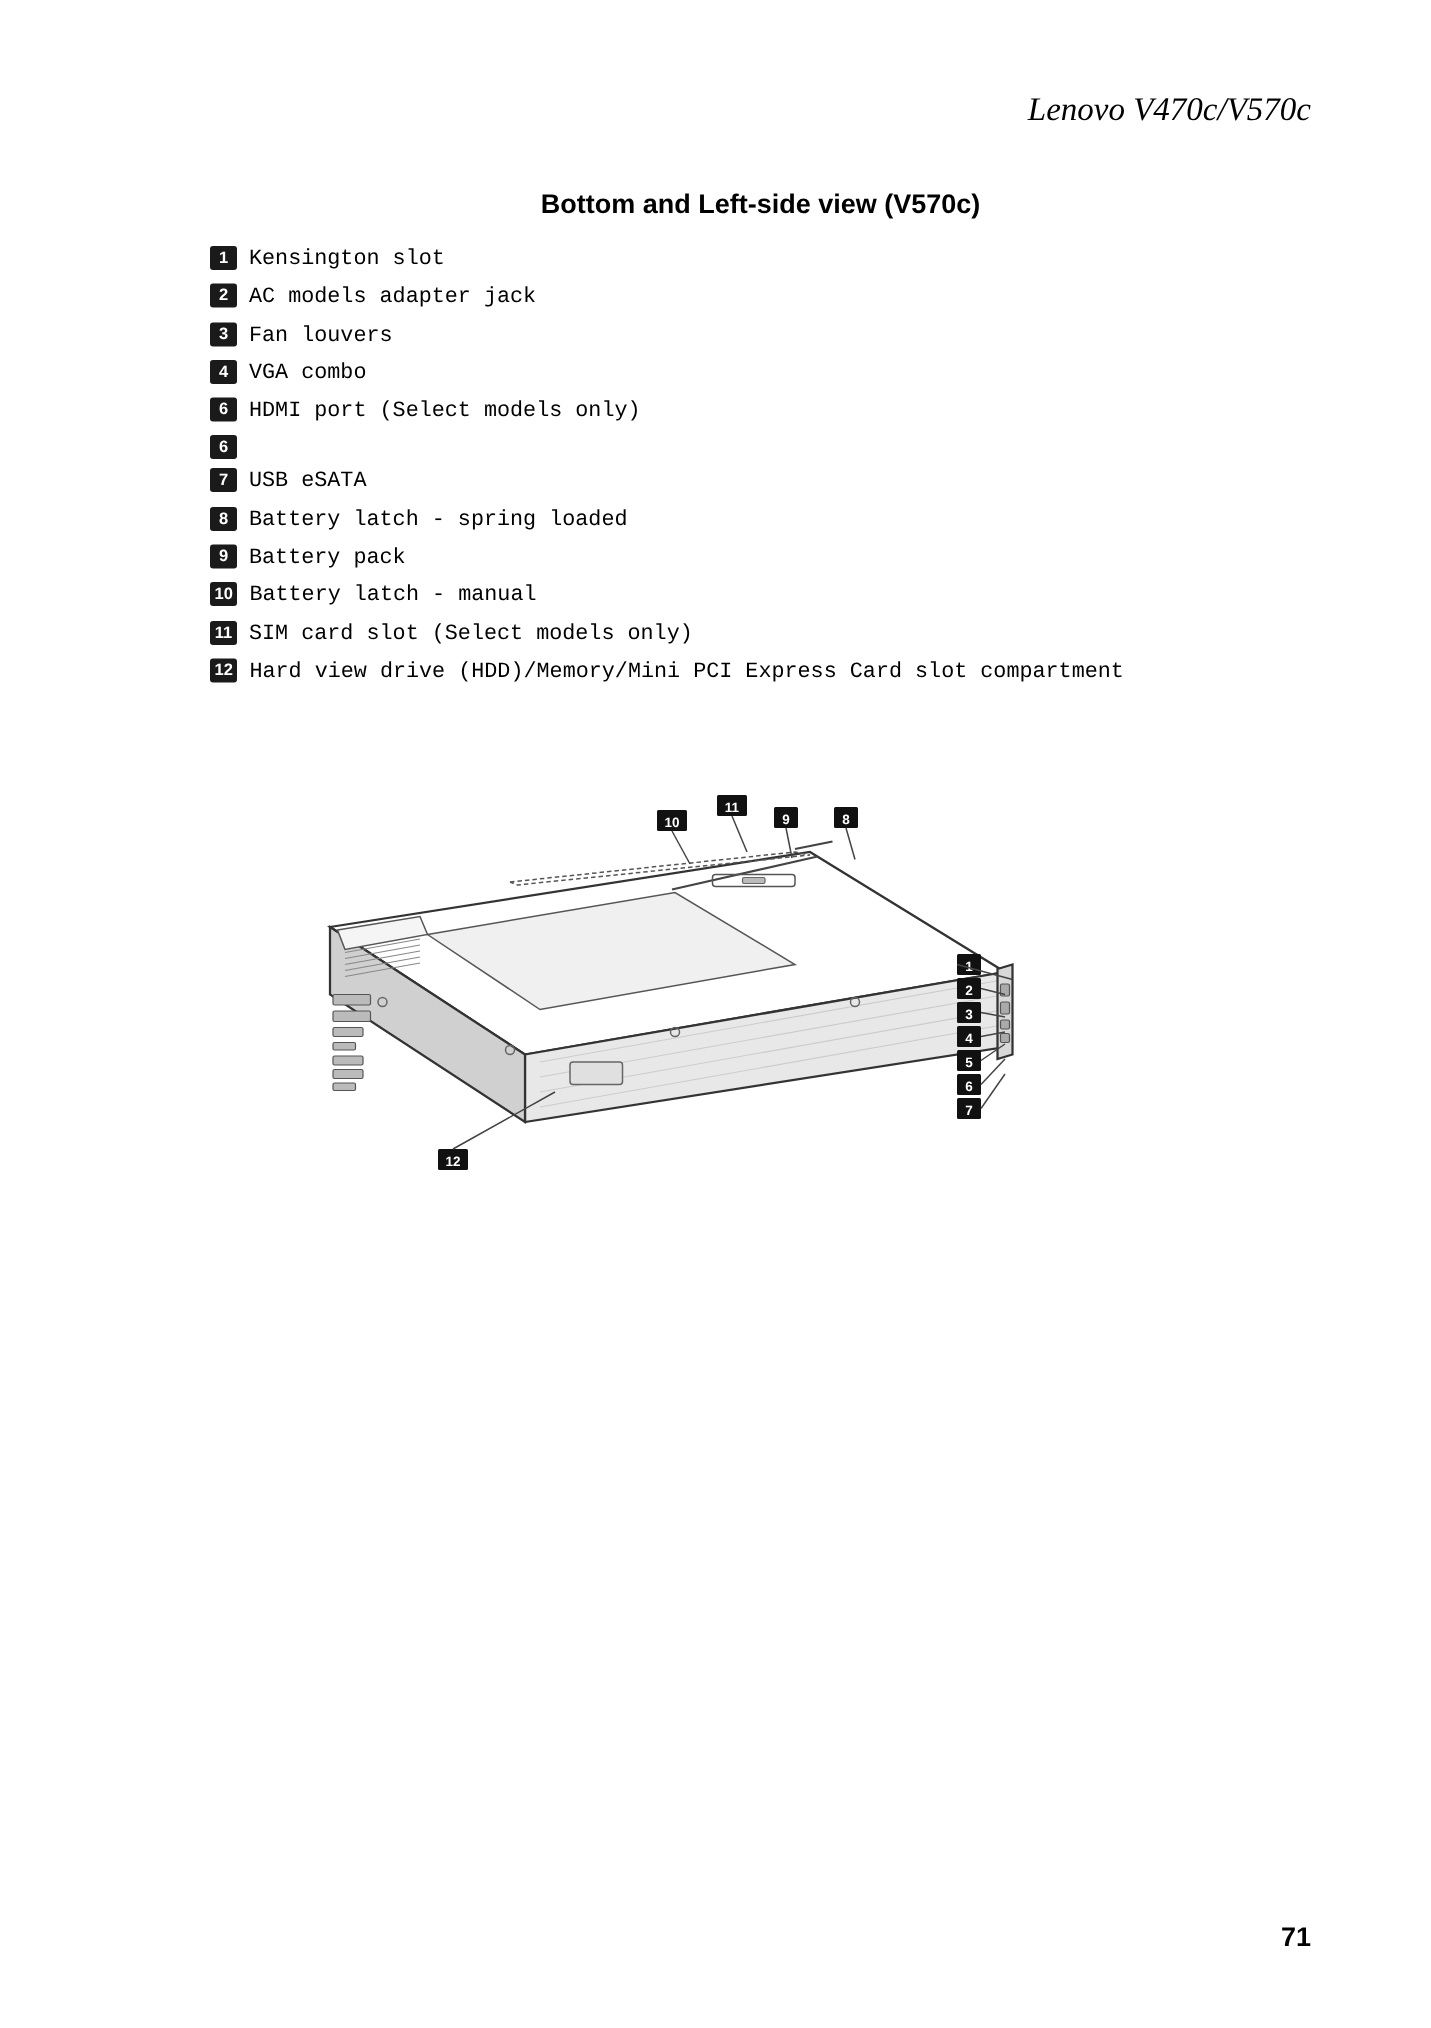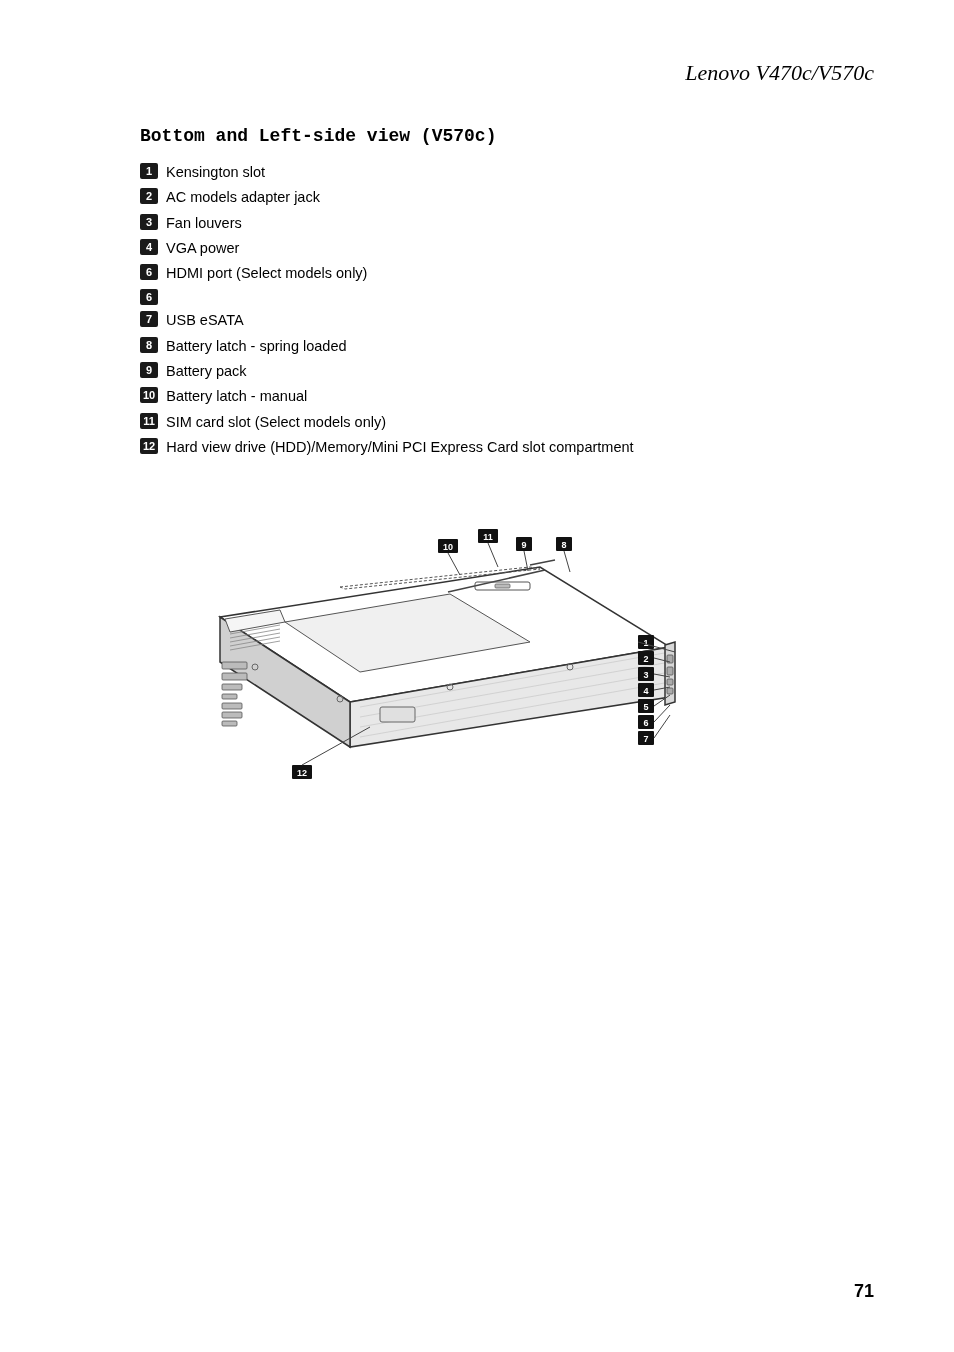--- a/index.html
+++ b/index.html
@@ -25,23 +25,24 @@
       text-align: right;
       font-style: italic;
       font-size: 22px;
       font-family: 'Times New Roman', Times, serif;
       margin-bottom: 40px;
     }
 
     .section-title {
       font-size: 18px;
       font-weight: bold;
-      font-family: Liberation Mono, monospace;
+      font-family: Liberation Sans, sans-serif;
       margin-bottom: 16px;
       margin-left: 60px;
+      text-align: center;
     }
 
     .item-list {
       margin-left: 60px;
       list-style: none;
     }
 
     .item-list li {
       display: flex;
       align-items: flex-start;
@@ -63,20 +64,21 @@
       min-width: 18px;
       height: 16px;
       padding: 0 3px;
       margin-right: 8px;
       margin-top: 1px;
       flex-shrink: 0;
     }
 
     .item-text {
       line-height: 1.4;
+      font-family: Liberation Mono, monospace;
     }
 
     .diagram-container {
       margin-top: 30px;
       margin-left: 60px;
       position: relative;
       width: 560px;
       height: 320px;
     }
 
@@ -112,21 +114,21 @@
     <li>
       <span class="badge">2</span>
       <span class="item-text">AC models adapter jack</span>
     </li>
     <li>
       <span class="badge">3</span>
       <span class="item-text">Fan louvers</span>
     </li>
     <li>
       <span class="badge">4</span>
-      <span class="item-text">VGA power</span>
+      <span class="item-text">VGA combo</span>
     </li>
     <li>
       <span class="badge">6</span>
       <span class="item-text">HDMI port (Select models only)</span>
     </li>
     <li>
       <span class="badge">6</span>
     </li>
     <li>
       <span class="badge">7</span>

